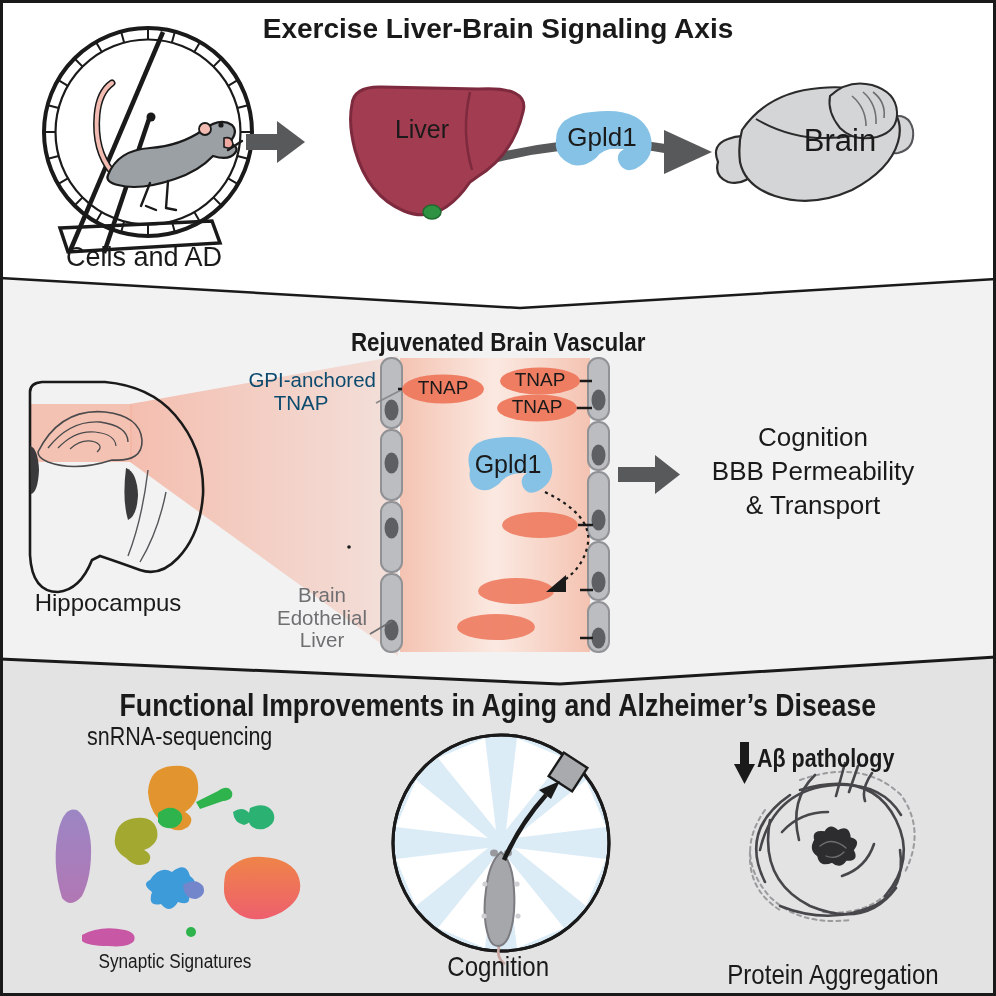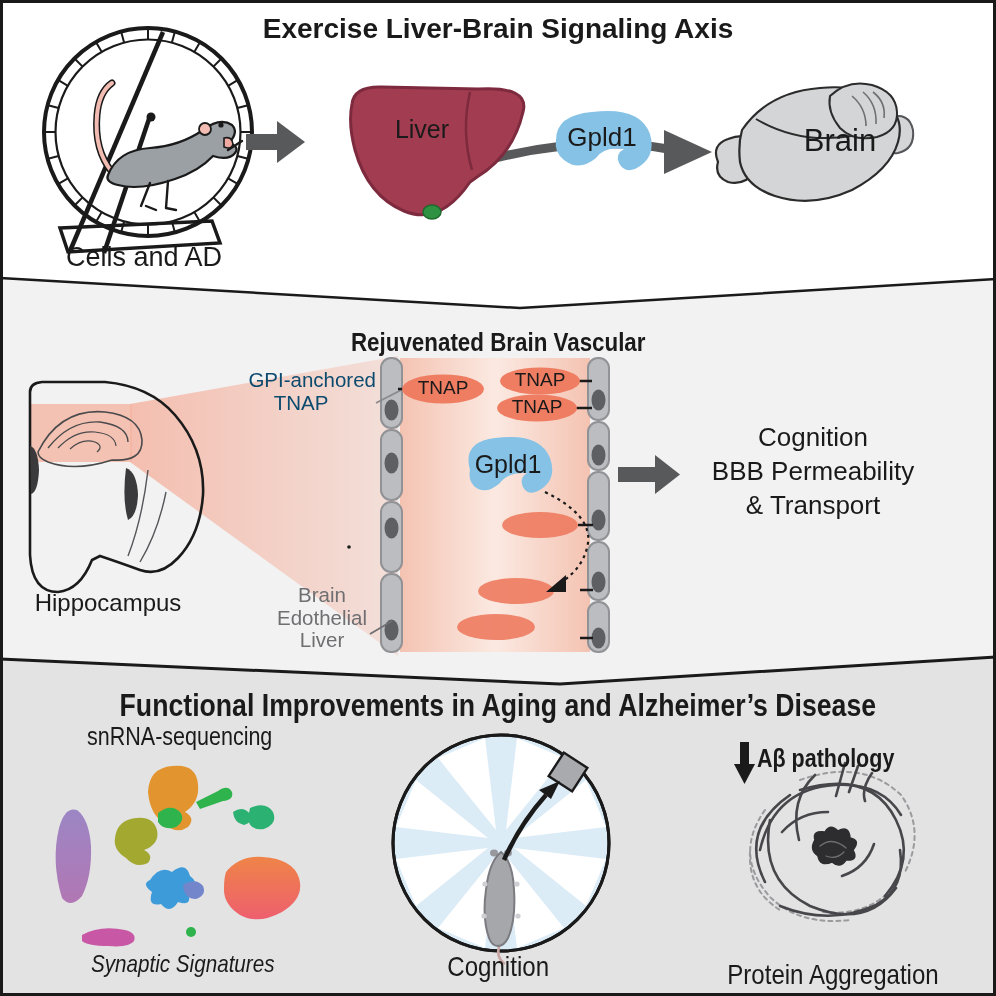--- a/index.html
+++ b/index.html
@@ -269,18 +269,18 @@
 </div>
 <div class="lbl" style="left:22px;top:589px;width:172px;font-size:24px;">Hippocampus</div>
 <div class="lbl" style="left:693px;top:421px;width:240px;font-size:26px;line-height:1.3;">
   <div>Cognition</div>
   <div>BBB Permeability</div>
   <div>&amp; Transport</div>
 </div>
 
 <div class="lbl title" style="left:0;top:688px;width:996px;font-size:31px;"><span class="cond">Functional Improvements in Aging and Alzheimer’s Disease</span></div>
 <div class="lbl" style="left:58px;top:722px;width:244px;font-size:25px;"><span class="cond">snRNA-sequencing</span></div>
-<div class="lbl" style="left:36px;top:950px;width:294px;font-size:24px;font-style:italic;"><span class="cond">Synaptic Signatures</span></div>
+<div class="lbl" style="left:28px;top:950px;width:294px;font-size:20px;"><span class="cond">Synaptic Signatures</span></div>
 <div class="lbl" style="left:398px;top:951px;width:200px;font-size:28px;"><span class="cond">Cognition</span></div>
 <div class="lbl" style="left:757px;top:744px;width:164px;font-size:25px;text-align:left;font-weight:bold;"><span class="cond" style="transform-origin:0 50%;">Aβ pathology</span></div>
 <div class="lbl" style="left:688px;top:950px;width:290px;font-size:28px;margin-top:9px;"><span class="cond">Protein Aggregation</span></div>
 
 </div>
 
 </body></html>

